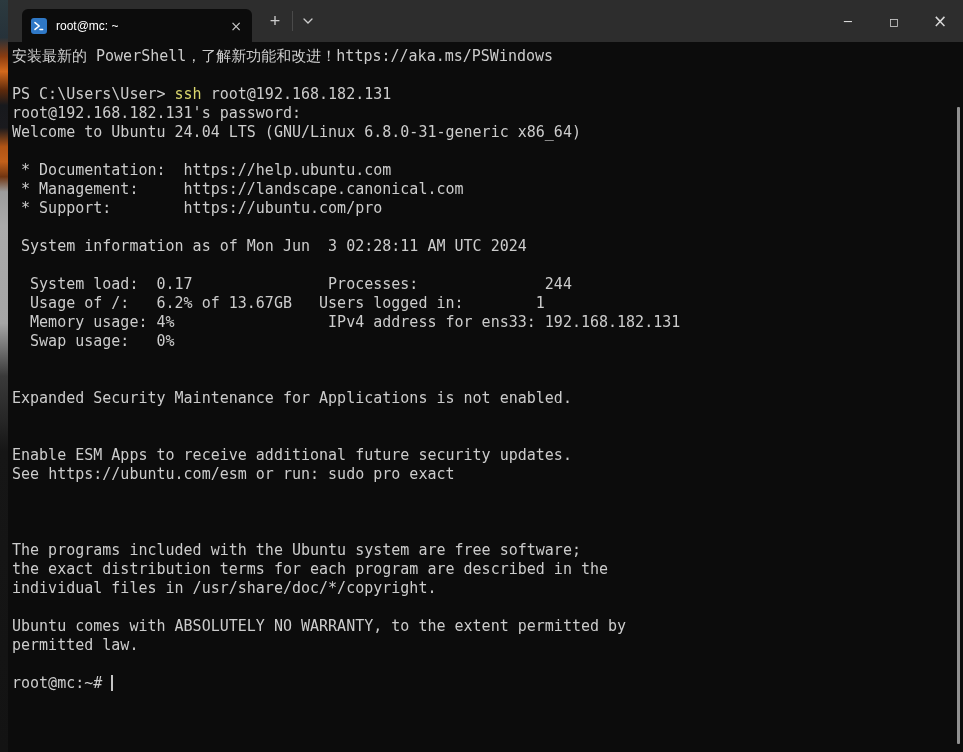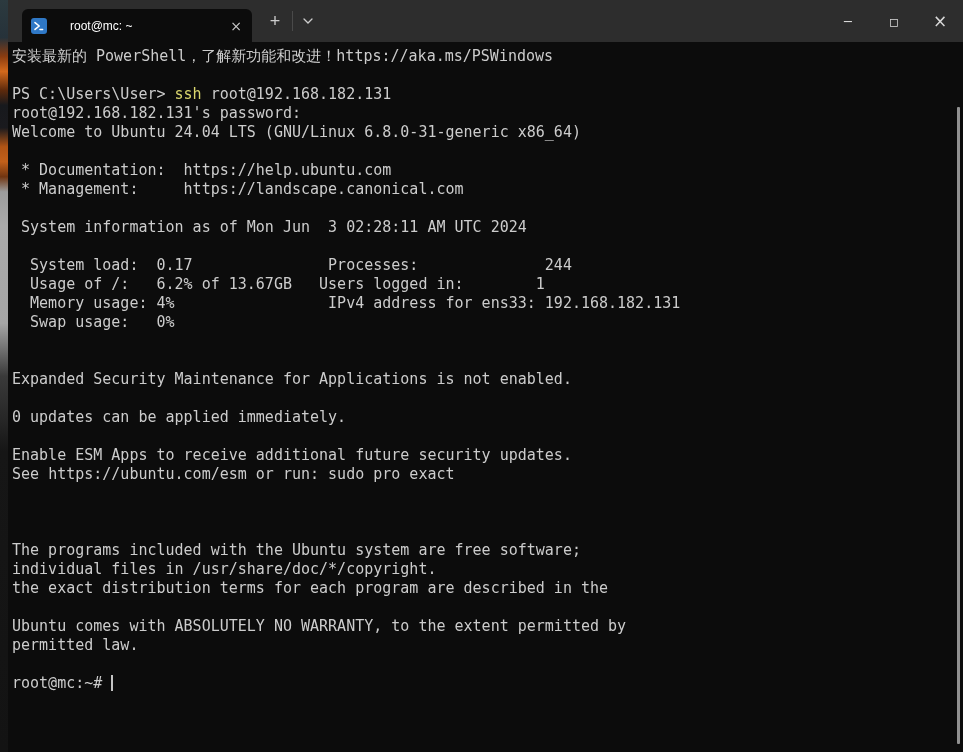--- a/index.html
+++ b/index.html
@@ -25,21 +25,21 @@
     background:var(--titlebar,#2d2d2d);
   }
   .tab{
     position:absolute;left:14px;bottom:0;width:230px;height:33px;
     background:var(--bg,#0c0c0c);border-radius:6px 6px 0 0;
     display:flex;align-items:center;padding:0 6px 0 9px;box-sizing:border-box;
     cursor:default;
   }
   .ps-icon{width:16px;height:16px;flex:0 0 16px;display:flex;}
   .tab-label{
-    flex:1;margin-left:23px;color:#ffffff;font-size:12px;
+    flex:1;margin-left:9px;color:#ffffff;font-size:12px;
     white-space:nowrap;overflow:hidden;
   }
   .tab-close{
     width:20px;height:20px;display:flex;align-items:center;justify-content:center;
     color:#c8c8c8;font-size:14px;border-radius:4px;
     font-family:"DejaVu Sans",sans-serif;
   }
   .newtab-btn{
     position:absolute;left:251px;top:7px;width:32px;height:28px;border-radius:4px;
     display:flex;align-items:center;justify-content:center;
@@ -118,41 +118,41 @@
   <div class="terminal">
     <div id="term">
         <div class="trow"><span>安装最新的 PowerShell，了解新功能和改进！https://aka.ms/PSWindows</span></div>
         <div class="trow"></div>
         <div class="trow"><span>PS C:\Users\User&gt; </span><span class="cmd">ssh</span><span> root@192.168.182.131</span></div>
         <div class="trow"><span>root@192.168.182.131's password:</span></div>
         <div class="trow"><span>Welcome to Ubuntu 24.04 LTS (GNU/Linux 6.8.0-31-generic x86_64)</span></div>
         <div class="trow"></div>
         <div class="trow"><span> * Documentation:  https://help.ubuntu.com</span></div>
         <div class="trow"><span> * Management:     https://landscape.canonical.com</span></div>
+        <div class="trow"><span> * Support:        https://ubuntu.com/pro</span></div>
         <div class="trow"></div>
         <div class="trow"><span> System information as of Mon Jun  3 02:28:11 AM UTC 2024</span></div>
         <div class="trow"></div>
         <div class="trow"><span>  System load:  0.17               Processes:              244</span></div>
         <div class="trow"><span>  Usage of /:   6.2% of 13.67GB   Users logged in:        1</span></div>
         <div class="trow"><span>  Memory usage: 4%                 IPv4 address for ens33: 192.168.182.131</span></div>
         <div class="trow"><span>  Swap usage:   0%</span></div>
         <div class="trow"></div>
         <div class="trow"></div>
         <div class="trow"><span>Expanded Security Maintenance for Applications is not enabled.</span></div>
         <div class="trow"></div>
-        <div class="trow"><span>0 updates can be applied immediately.</span></div>
         <div class="trow"></div>
         <div class="trow"><span>Enable ESM Apps to receive additional future security updates.</span></div>
         <div class="trow"><span>See </span><span class="link">https://ubuntu.com/esm</span><span> or run: sudo pro exact</span></div>
         <div class="trow"></div>
         <div class="trow"></div>
         <div class="trow"></div>
         <div class="trow"><span>The programs included with the Ubuntu system are free software;</span></div>
+        <div class="trow"><span>the exact distribution terms for each program are described in the</span></div>
         <div class="trow"><span>individual files in /usr/share/doc/*/copyright.</span></div>
-        <div class="trow"><span>the exact distribution terms for each program are described in the</span></div>
         <div class="trow"></div>
         <div class="trow"><span>Ubuntu comes with ABSOLUTELY NO WARRANTY, to the extent permitted by</span></div>
         <div class="trow"><span>permitted law.</span></div>
         <div class="trow"></div>
         <div class="trow"><span>root@mc:~# </span><span class="cursor"></span></div>
       </div>
     <div class="scrollbar">
       <div class="sb-thumb"></div>
     </div>
   </div>

